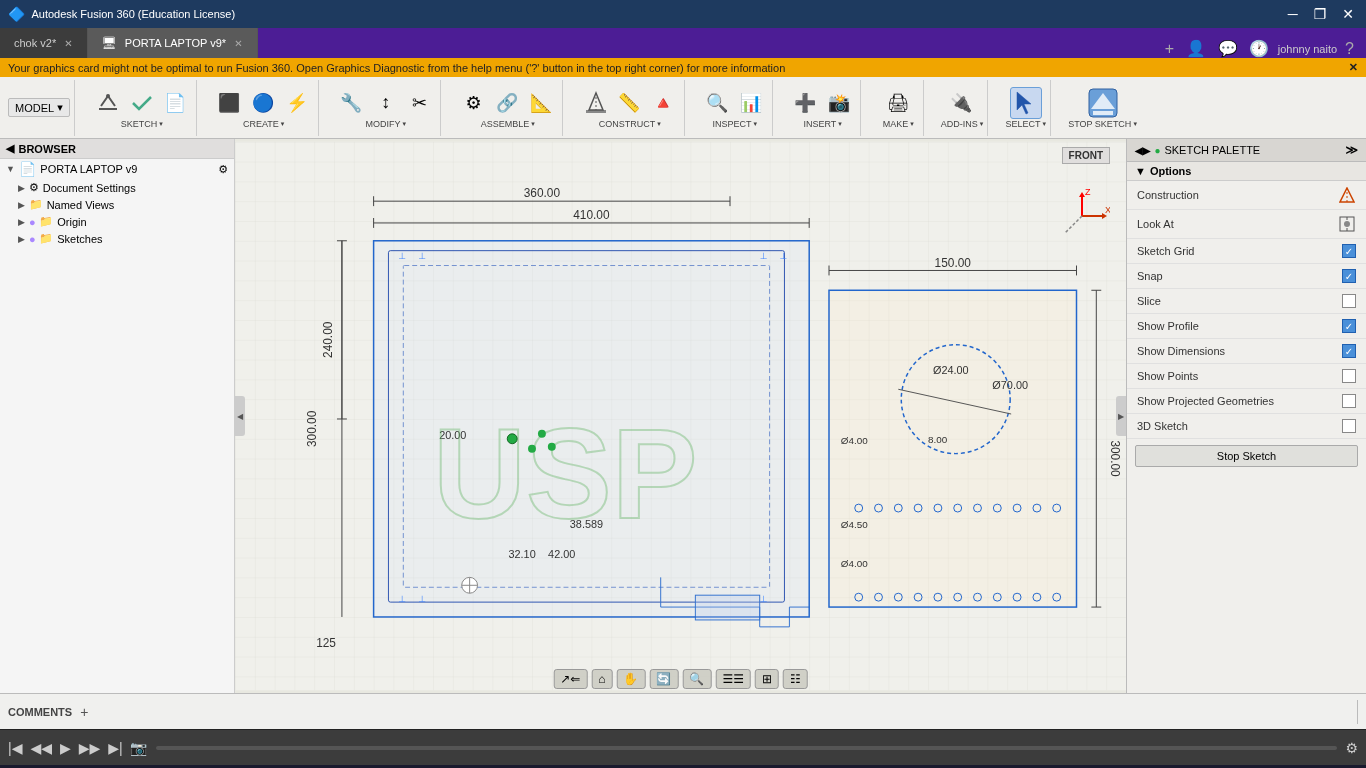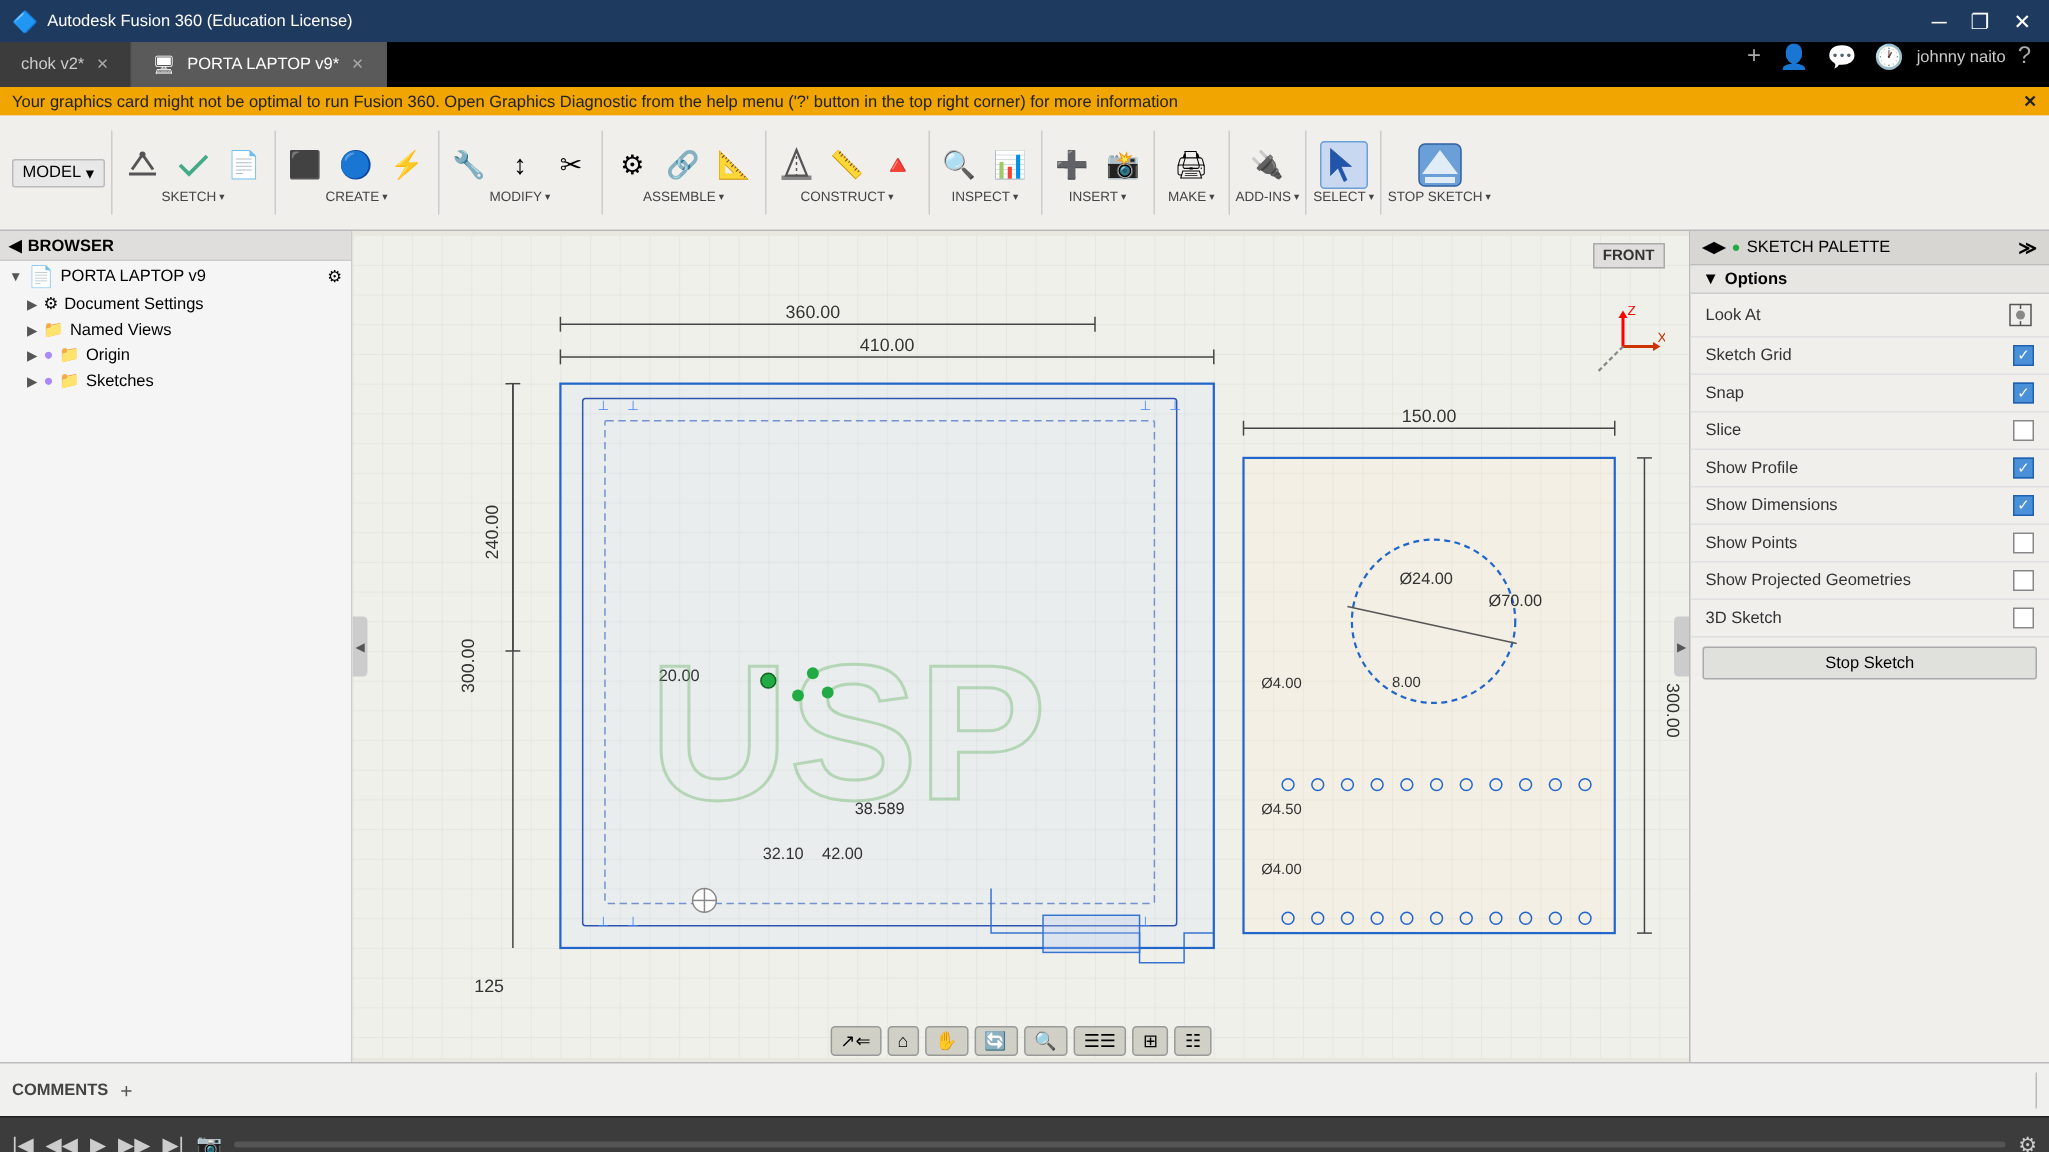--- a/index.html
+++ b/index.html
@@ -14,24 +14,24 @@
       align-items: center;
       padding: 0 8px;
       justify-content: space-between;
     }
     #title-bar-left { display: flex; align-items: center; gap: 6px; font-size: 11px; }
     #title-bar-right { display: flex; gap: 8px; }
     .title-btn { color: white; font-size: 14px; cursor: pointer; padding: 0 4px; }
 
     
     #tab-bar {
-      background: #000000;
+      background: #4c1d95;
       height: 30px;
       display: flex;
-      align-items: flex-start;
+      align-items: flex-end;
     }
     .tab {
       background: #3c3c3c;
       color: #ccc;
       padding: 4px 14px;
       height: 100%;
       display: flex;
       align-items: center;
       gap: 8px;
       font-size: 11px;
@@ -51,25 +51,25 @@
       padding: 3px 8px;
       display: flex;
       align-items: flex-end;
       justify-content: space-between;
     }
 
     
     #toolbar {
       background: #f0efec;
       border-bottom: 1px solid #bbb;
-      height: 77px;
+      height: 62px;
       display: flex;
       align-items: center;
       padding: 2px 4px;
-      gap: 0;
+      gap: 13px;
     }
     .toolbar-group {
       display: flex;
       flex-direction: column;
       align-items: center;
       border-right: 1px solid #ccc;
       padding: 2px 4px;
       min-width: 50px;
       height: 56px;
       justify-content: center;
@@ -701,20 +701,29 @@
         <span style="font-weight:normal; font-size:11px;">SKETCH PALETTE</span>
       </div>
       <span style="font-size:12px; cursor:pointer;">≫</span>
     </div>
 
     <div id="options-header">
       <span>▼</span>
       <span>Options</span>
     </div>
 
+    <div class="palette-row">
+      <span class="palette-row-label">Construction</span>
+      <div class="palette-icon-btn">
+        <svg width="16" height="16" viewBox="0 0 16 16">
+          <polygon points="8,1 15,15 1,15" fill="none" stroke="#cc4400" stroke-width="1.5"></polygon>
+          <line x1="8" y1="1" x2="8" y2="15" stroke="#cc4400" stroke-width="1" stroke-dasharray="2,2"></line>
+        </svg>
+      </div>
+    </div>
 
     <div class="palette-row">
       <span class="palette-row-label">Look At</span>
       <div class="palette-icon-btn">
         <svg width="16" height="16" viewBox="0 0 16 16">
           <rect x="1" y="1" width="14" height="14" fill="none" stroke="#555" stroke-width="1"></rect>
           <circle cx="8" cy="8" r="3" fill="#888"></circle>
           <line x1="8" y1="1" x2="8" y2="4" stroke="#555" stroke-width="1"></line>
           <line x1="8" y1="12" x2="8" y2="15" stroke="#555" stroke-width="1"></line>
         </svg>

